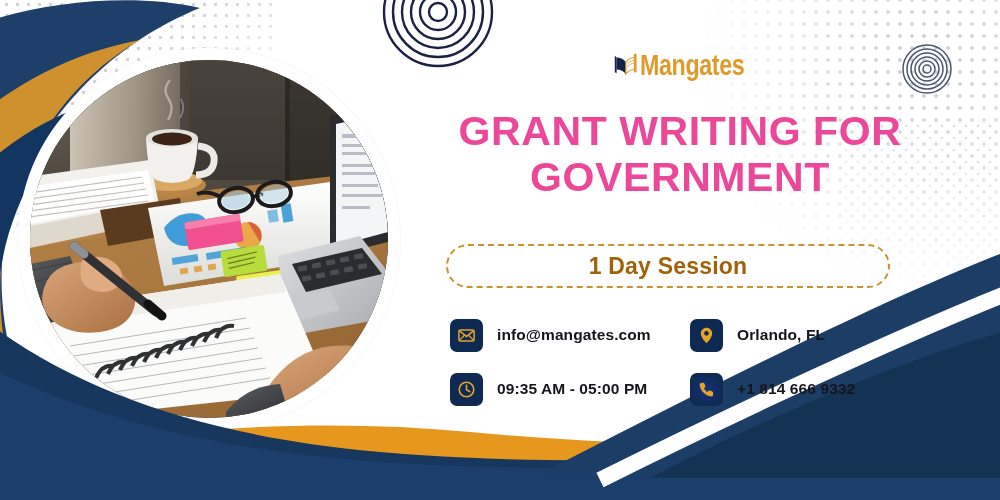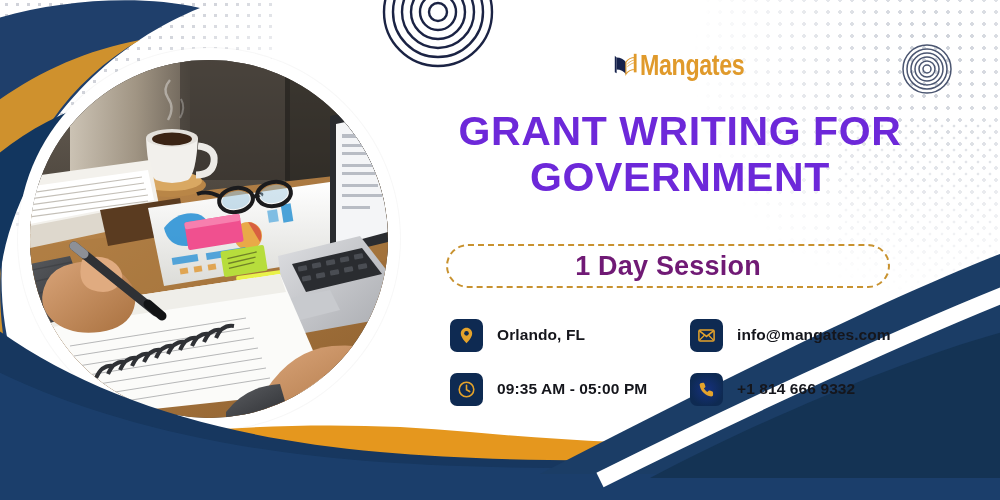--- a/index.html
+++ b/index.html
@@ -117,44 +117,44 @@
   .headline {
     position: absolute;
     left: 430px;
     top: 108px;
     width: 500px;
     text-align: center;
     font-size: 41px;
     line-height: 1.13;
     font-weight: 800;
     letter-spacing: .6px;
-    color: #6d28d9;
+    color: #ec4899;
     text-transform: uppercase;
     font-family: "Liberation Sans", sans-serif;
   }
 
   
   .pill {
     position: absolute;
     left: 446px;
     top: 244px;
     width: 444px;
     height: 44px;
     box-sizing: border-box;
     border: 2px dashed #C8922F;
     border-radius: 24px;
     display: flex;
     align-items: center;
     justify-content: center;
     background: transparent;
   }
   .pill-text {
-    font-size: 27px;
+    font-size: 23px;
     font-weight: 700;
-    color: #701a75;
+    color: #a16207;
     letter-spacing: .2px;
   }
 
   
   .contacts {
     position: absolute;
     left: 450px;
     top: 315px;
     width: 480px;
     display: grid;
@@ -441,36 +441,36 @@
 
   <div class="pill">
     <span class="pill-text">1 Day Session</span>
   </div>
 
   <div class="contacts">
 
     <div class="contact">
       <span class="tile">
         <svg width="19" height="19" viewBox="0 0 24 24">
-          <path d="M12 2.2c-4 0-7.2 3.2-7.2 7.2 0 5.3 7.2 12.4 7.2 12.4s7.2-7.1 7.2-12.4c0-4-3.2-7.2-7.2-7.2z" fill="#E5A32B"></path>
-          <circle cx="12" cy="9.3" r="2.9" fill="#0E2A52"></circle>
-        </svg>
-      </span>
-      <span class="contact-text">Orlando, FL</span>
-    </div>
-
-    <div class="contact">
-      <span class="tile">
-        <svg width="19" height="19" viewBox="0 0 24 24">
           <rect x="2.4" y="5" width="19.2" height="14" rx="1.6" fill="none" stroke="#E5A32B" stroke-width="1.9"></rect>
           <path d="M3.2 6.2 L12 13.2 L20.8 6.2" fill="none" stroke="#E5A32B" stroke-width="1.9"></path>
           <path d="M3.2 17.8 L9.4 11.6 M20.8 17.8 L14.6 11.6" fill="none" stroke="#E5A32B" stroke-width="1.6"></path>
         </svg>
       </span>
       <span class="contact-text">info@mangates.com</span>
+    </div>
+
+    <div class="contact">
+      <span class="tile">
+        <svg width="19" height="19" viewBox="0 0 24 24">
+          <path d="M12 2.2c-4 0-7.2 3.2-7.2 7.2 0 5.3 7.2 12.4 7.2 12.4s7.2-7.1 7.2-12.4c0-4-3.2-7.2-7.2-7.2z" fill="#E5A32B"></path>
+          <circle cx="12" cy="9.3" r="2.9" fill="#0E2A52"></circle>
+        </svg>
+      </span>
+      <span class="contact-text">Orlando, FL</span>
     </div>
 
     <div class="contact">
       <span class="tile">
         <svg width="19" height="19" viewBox="0 0 24 24">
           <circle cx="12" cy="12" r="9.2" fill="none" stroke="#E5A32B" stroke-width="2"></circle>
           <path d="M12 6.6 L12 12.3 L16 14.6" fill="none" stroke="#E5A32B" stroke-width="2" stroke-linecap="round"></path>
         </svg>
       </span>
       <span class="contact-text">09:35 AM - 05:00 PM</span>

